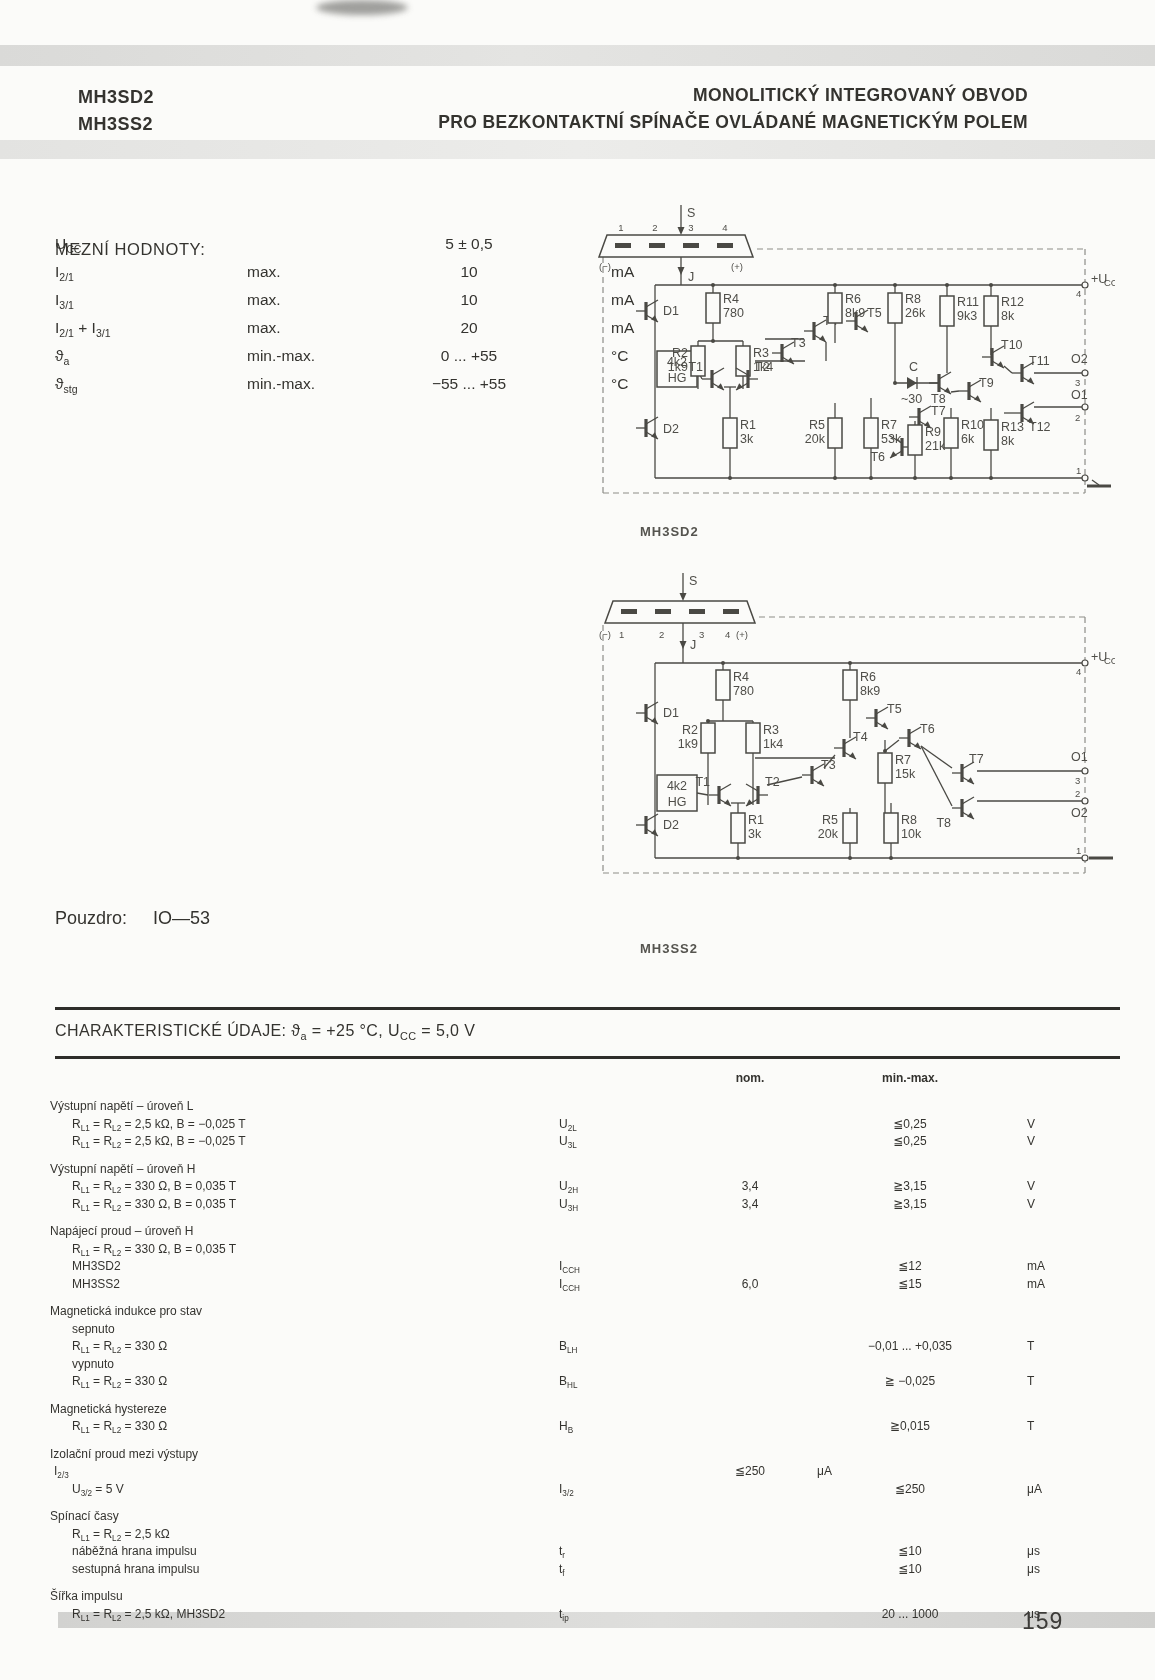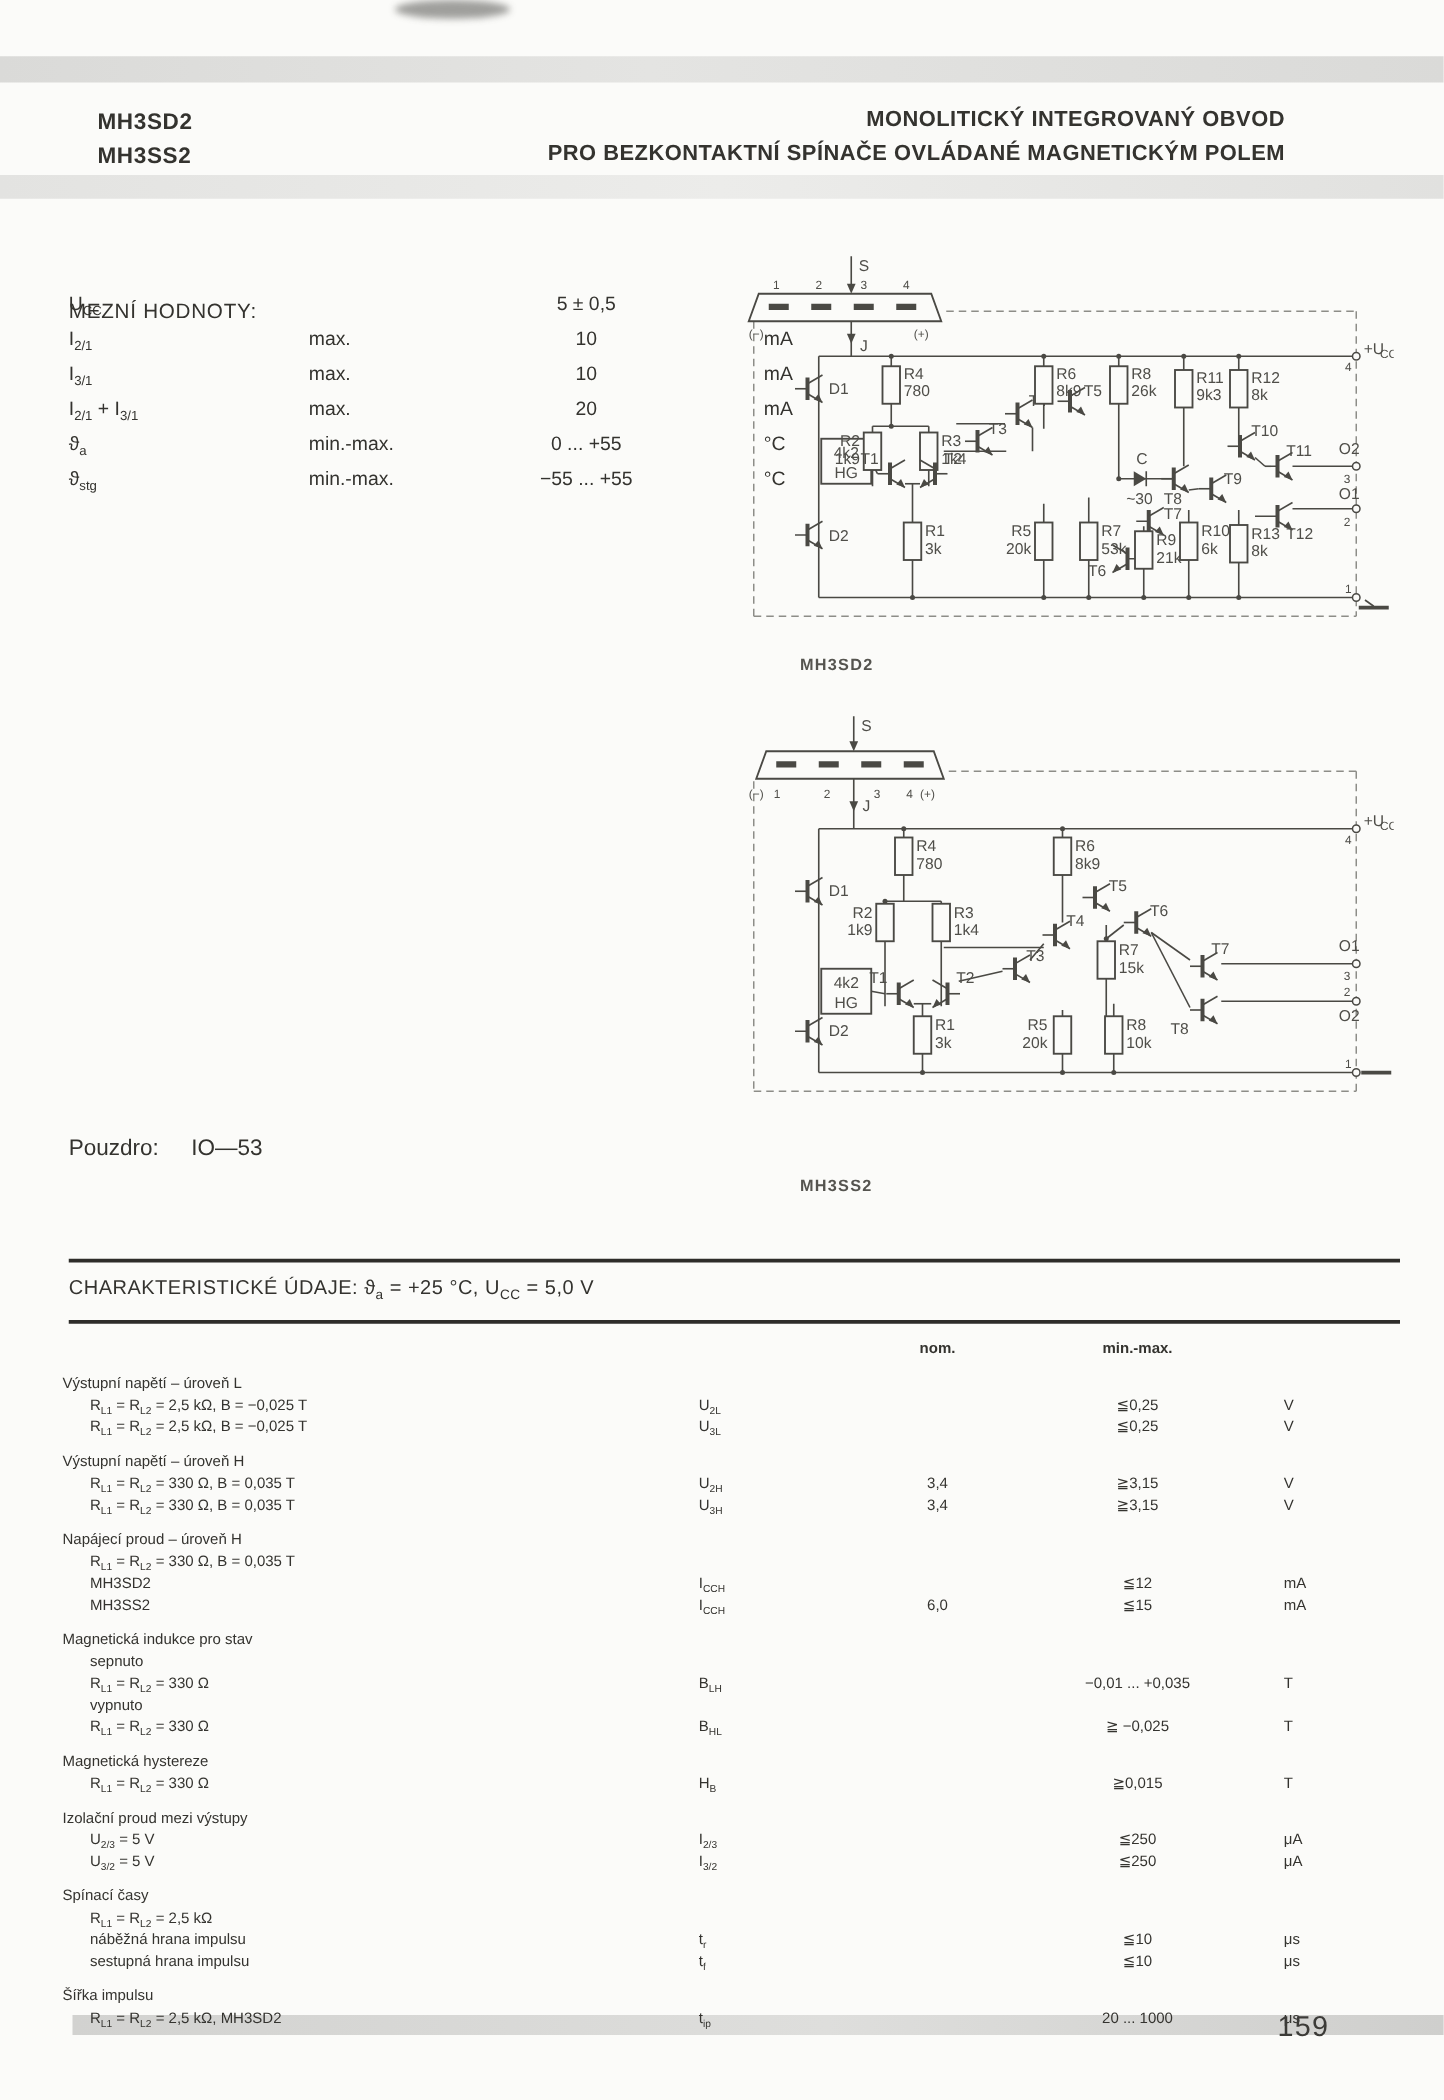--- a/index.html
+++ b/index.html
@@ -529,21 +529,20 @@
     <span class="c2">H<sub>B</sub></span>
     <span class="c3"></span>
     <span class="c4">≧0,015</span>
     <span class="c5">T</span>
   </div>
 
   <div class="crow head">
       <span class="c1">Izolační proud mezi výstupy</span>
     </div>
   <div class="crow r">
-    <span class="c1">U<sub>2/3</sub> = 5 V</span>
     <span class="c2">I<sub>2/3</sub></span>
     <span class="c3"></span>
     <span class="c4">≦250</span>
     <span class="c5">μA</span>
   </div>
   <div class="crow r">
     <span class="c1">U<sub>3/2</sub> = 5 V</span>
     <span class="c2">I<sub>3/2</sub></span>
     <span class="c3"></span>
     <span class="c4">≦250</span>

